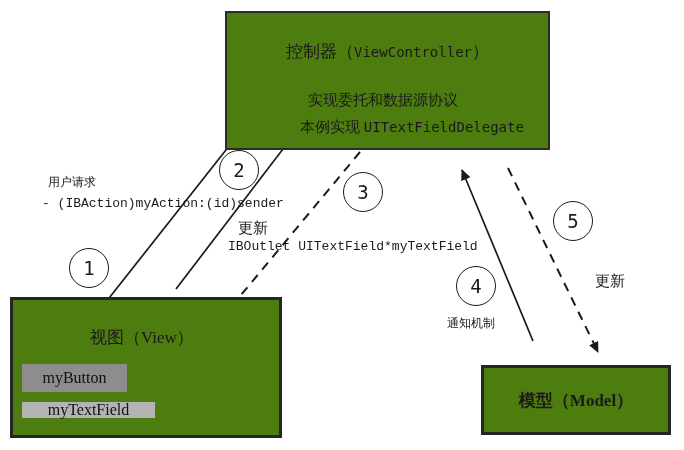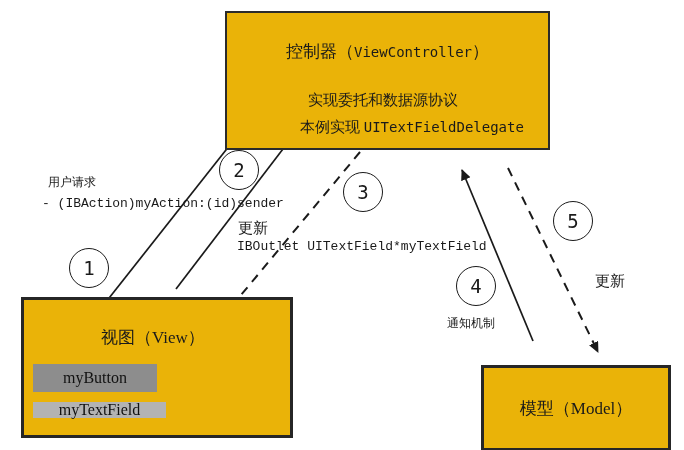--- a/index.html
+++ b/index.html
@@ -9,48 +9,48 @@
     background: #ffffff;
     overflow: hidden;
     font-family: "Liberation Serif", "DejaVu Serif", serif;
     color: #1a1a1a;
   }
   .abs { position: absolute; }
   .serif { font-family: "Liberation Serif", "DejaVu Serif", serif; }
   .mono  { font-family: "DejaVu Sans Mono", "Liberation Mono", monospace; }
 
   
-  .box { position: absolute; background: #eab308; box-sizing: border-box; }
+  .box { position: absolute; background: #4d7c0f; box-sizing: border-box; }
   #controller-box { left: 225px; top: 11px;  width: 325px; height: 139px; border: 2px solid #2b2b2b; }
-  #view-box       { left: 10px;  top: 297px; width: 272px; height: 141px; border: 3px solid #262626; margin-left: 11px; }
-  #model-box      { left: 481px; top: 365px; width: 190px; height: 86px;  border: 3px solid #262626;
-                    display: flex; align-items: center; justify-content: center; }
+  #view-box       { left: 10px;  top: 297px; width: 272px; height: 141px; border: 3px solid #262626; }
+  #model-box      { left: 481px; top: 365px; width: 190px; height: 70px;  border: 3px solid #262626;
+                    display: flex; align-items: center; justify-content: center; font-weight: bold; }
 
   #controller-title { left: 0; top: 27px; width: 100%; text-align: center; font-size: 17px; }
   #controller-title .code { font-size: 14px; }
   #controller-protocol { left: 81px; top: 78px; font-size: 15px; }
   #controller-impl     { left: 73px; top: 105px; font-size: 15px; }
   #controller-impl .code { font-size: 14px; }
 
   #view-title { left: 77px; top: 26px; font-size: 17px; }
   #model-title { font-size: 17px; }
 
   .widget { position: absolute; display: flex; align-items: center; justify-content: center;
             font-size: 16px; color: #111; }
-  #mybutton-rect    { left: 9px; top: 64px;  width: 124px; height: 28px; background: #8d8d8d; }
+  #mybutton-rect    { left: 9px; top: 64px;  width: 105px; height: 28px; background: #8d8d8d; }
   #mytextfield-rect { left: 9px; top: 102px; width: 133px; height: 16px; background: #b3b3b3; }
 
   
   .note-cn   { position: absolute; font-size: 12px; line-height: 1.1; }
   .note-code { position: absolute; font-size: 13px; line-height: 1.2;
                font-family: Liberation Mono, monospace; }
   #label-user-request    { left: 48px;  top: 176px; }
   #label-action-sig      { left: 42px;  top: 196px; }
   #label-update-view     { left: 238px; top: 220px; font-size: 15px; }
-  #label-outlet-decl     { left: 237px; top: 239px; }
+  #label-outlet-decl     { left: 228px; top: 239px; }
   #label-notification    { left: 447px; top: 317px; font-family: Liberation Serif, serif; }
   #label-update-model    { left: 595px; top: 273px; font-size: 15px; }
 
   
   .step-circle {
     position: absolute; width: 40px; height: 40px;
     border: 1.5px solid #1a1a1a; border-radius: 50%;
     box-sizing: border-box; background: transparent;
     display: flex; align-items: center; justify-content: center;
     font-family: "DejaVu Sans Mono", "Liberation Mono", monospace;

